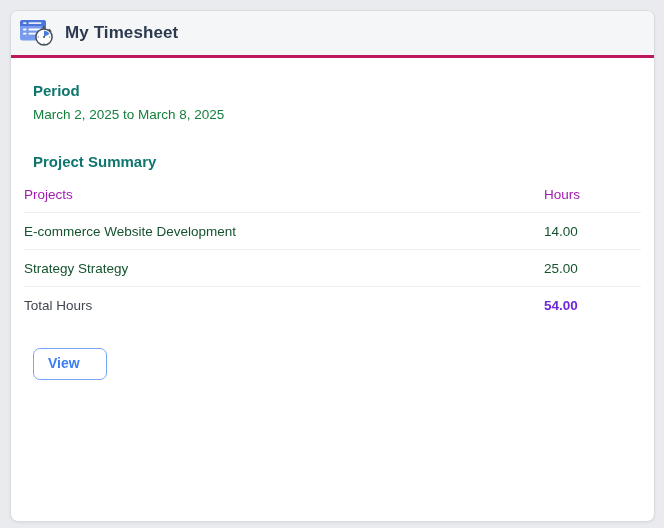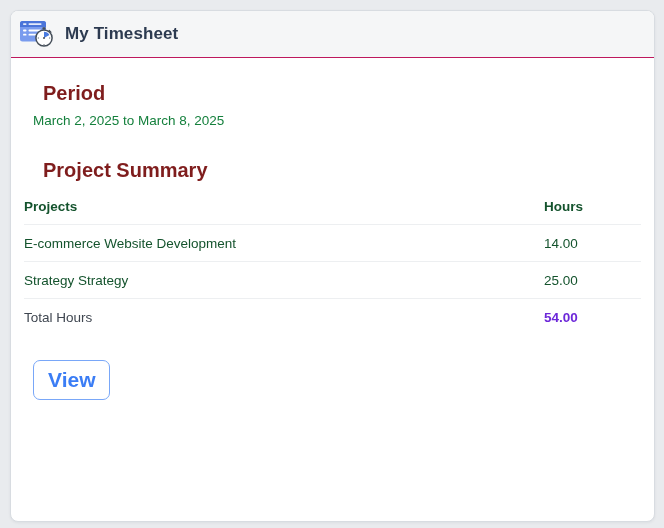--- a/index.html
+++ b/index.html
@@ -15,39 +15,39 @@
     width: 645px; height: 512px;
     background: #ffffff;
     border: 1px solid #d8dce1;
     border-radius: 8px;
     box-shadow: 0 1px 3px rgba(25,39,52,.06);
     overflow: hidden;
   }
   .card-header {
     height: 47px;
     background: #f5f6f7;
-    border-bottom: 1px solid #be185d;
+    border-bottom: 3px solid #be185d;
     display: flex;
     align-items: center;
     padding: 0 8px;
   }
   .hdr-icon { width: 36px; height: 32px; flex: 0 0 auto; }
   .hdr-title {
     margin-left: 10px;
     font-size: 17px;
     font-weight: 700;
     color: #2c3a50;
     letter-spacing: .1px;
   }
   .card-body { padding: 0 13px; }
   .section-heading {
-    font-size: 20px;
+    font-size: 15px;
     font-weight: 600;
-    color: #7f1d1d;
-    margin-left: 19px;
+    color: #0f766e;
+    margin-left: 9px;
   }
   .heading-period { margin-top: 24px; }
   .date-range {
     margin-top: 8px;
     margin-left: 9px;
     font-size: 13.5px;
     color: #15803d;
   }
   .heading-summary { margin-top: 31px; }
   table.summary {
@@ -58,41 +58,41 @@
   }
   table.summary col.c1 { width: auto; }
   table.summary col.c2 { width: 97px; }
   table.summary th, table.summary td {
     text-align: left;
     font-size: 13.5px;
     padding: 11px 0 10px 0;
     border-bottom: 1px solid #edeff1;
   }
   table.summary th {
-    font-weight: 700;
-    color: #14532d;
+    font-weight: 400;
+    color: #a21caf;
   }
   table.summary td { color: #14532d; }
   tr.total-row td {
     border-bottom: none;
     border-top: 1px solid #e2e5e8;
     color: #3f4650;
   }
   tr.total-row td.hours-cell { font-weight: 700; color: #6d28d9; }
   
   tr.total-row td { border-top: none; }
   .view-btn {
     margin: 25px 0 0 9px;
     display: inline-block;
     background: #ffffff;
     color: #3b7df5;
     font-family: "Liberation Sans", sans-serif;
-    font-size: 21px;
+    font-size: 14px;
     font-weight: 600;
-    padding: 6px 14px 7px 14px;
+    padding: 6px 26px 7px 14px;
     border: 1px solid #79a7f8;
     border-radius: 7px;
     cursor: pointer;
     line-height: 1.2;
   }
 </style>
 </head>
 <body>
 
 <div class="card">

